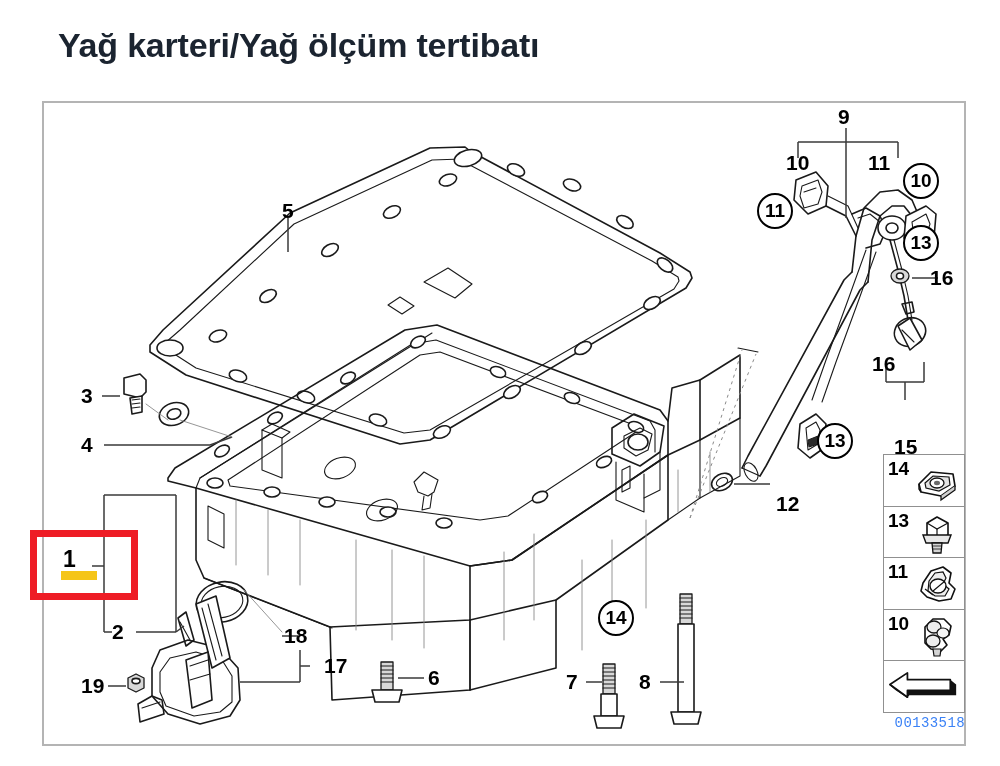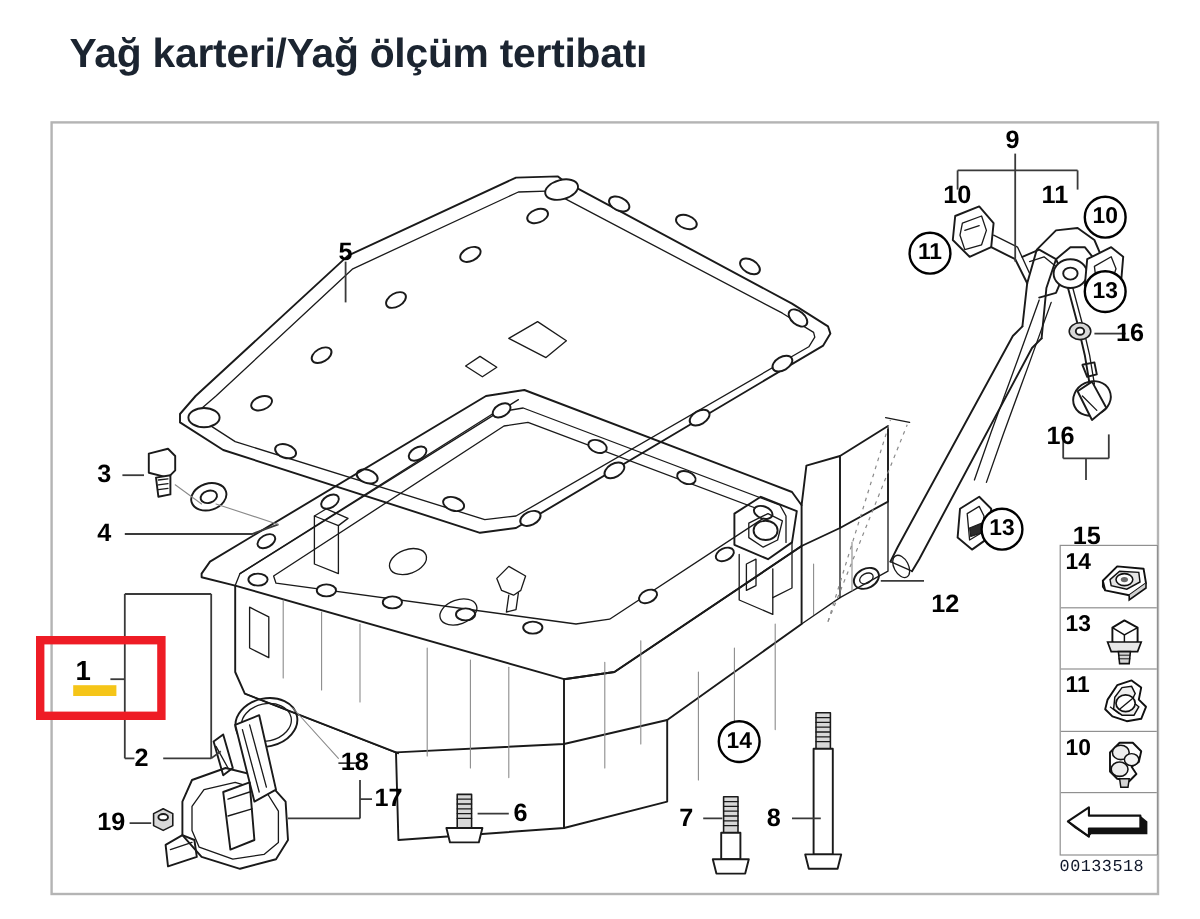--- a/index.html
+++ b/index.html
@@ -104,24 +104,24 @@
     right: 3px;
     top: 3px;
     width: 48px;
     height: 45px;
   }
   #legend-partno {
     position: absolute;
     left: 883px;
     top: 715px;
     width: 82px;
-    text-align: left;
+    text-align: right;
     font-family: "Liberation Mono", monospace;
     font-size: 14px;
-    color: #0f172a;
+    color: #3b82f6;
     letter-spacing: 0.4px;
   }
   #highlight-box {
     position: absolute;
     left: 30px;
     top: 530px;
     width: 108px;
     height: 70px;
     border: 7px solid #ee1c25;
     box-sizing: border-box;
@@ -424,21 +424,21 @@
       <path class="lead" d="M905 382 L905 400"></path>
     </g>
   </svg>
 
   <div class="lbl" style="left:282px; top:200px;">5</div>
   <div class="lbl" style="left:81px; top:385px;">3</div>
   <div class="lbl" style="left:81px; top:434px;">4</div>
   <div class="lbl" style="left:112px; top:621px;">2</div>
   <div class="lbl" style="left:81px; top:675px;">19</div>
   <div class="lbl" style="left:284px; top:625px;">18</div>
-  <div class="lbl" style="left:312px; top:655px;text-align:center;">17</div>
+  <div class="lbl" style="left:324px; top:655px;text-align:center;">17</div>
   <div class="lbl" style="left:428px; top:667px;">6</div>
   <div class="lbl" style="left:566px; top:671px;">7</div>
   <div class="lbl" style="left:639px; top:671px;">8</div>
   <div class="lbl" style="left:776px; top:473px;margin-top:20px;">12</div>
   <div class="lbl" style="left:838px; top:106px;">9</div>
   <div class="lbl" style="left:786px; top:152px;">10</div>
   <div class="lbl" style="left:868px; top:152px;">11</div>
   <div class="lbl" style="left:930px; top:267px;">16</div>
   <div class="lbl" style="left:872px; top:353px;">16</div>
   <div class="lbl" style="left:894px; top:404px;margin-top:32px;">15</div>

